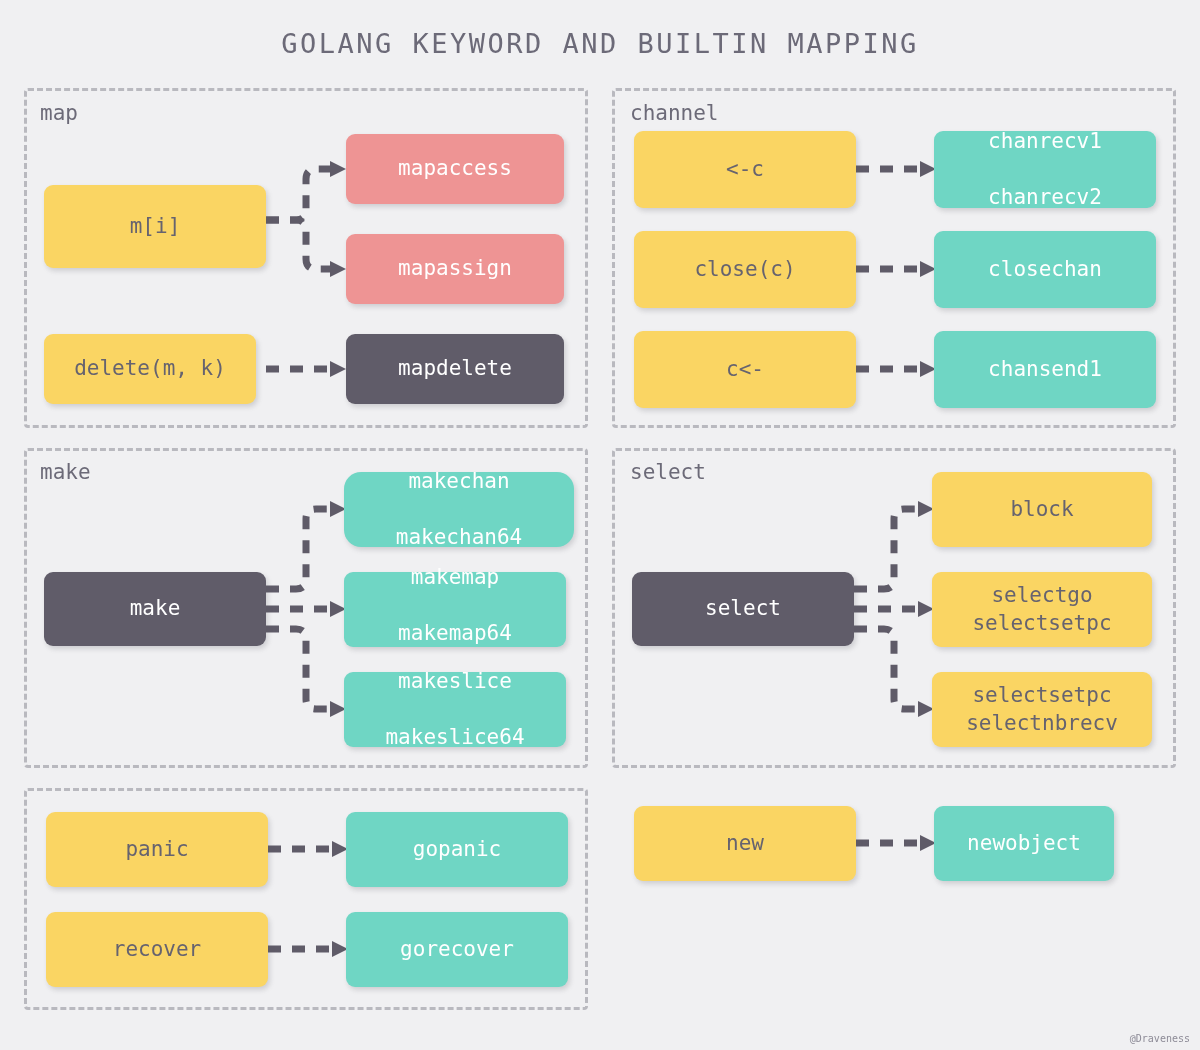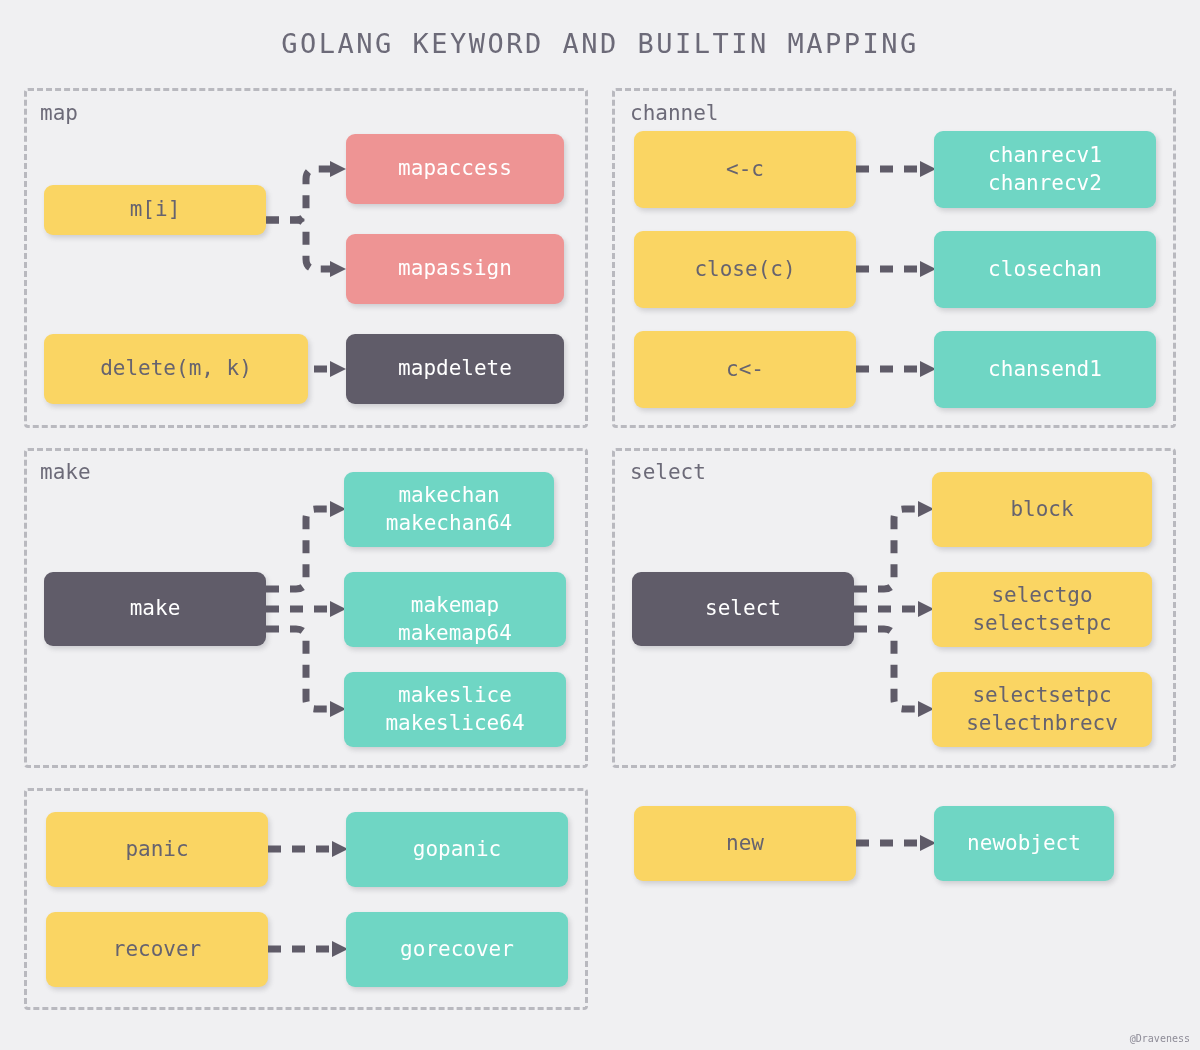--- a/index.html
+++ b/index.html
@@ -63,21 +63,21 @@
     font-family: "DejaVu Sans Mono", monospace;
     font-size: 21px;
     line-height: 1.30;
     box-shadow: 2px 3px 5px rgba(90,90,100,0.22);
     padding: 0 4px;
     white-space: nowrap;
   }
   .node .ln { display: block; }
 
   .node.yellow { background: #fad563; color: #66636f; }
-  .node.teal   { background: #6fd6c4; color: #ffffff; }
+  .node.teal   { background: #6fd6c4; color: #ffffff; gap: 28px; }
   .node.salmon { background: #ee9494; color: #ffffff; }
   .node.dark   { background: #605c69; color: #ffffff; }
 
   
   #wires {
     position: absolute;
     left: 0;
     top: 0;
     width: 1200px;
     height: 1050px;
@@ -165,30 +165,30 @@
     <path d="M268,849 H332"></path>
     <polygon points="332,841 348,849 332,857"></polygon>
 
     <path d="M268,949 H332"></path>
     <polygon points="332,941 348,949 332,957"></polygon>
 
     <path d="M856,843 H920"></path>
     <polygon points="920,835 936,843 920,851"></polygon>
   </svg>
 
-  <div class="node yellow" style="left:44px; top:185px; width:222px; height:50px;">
+  <div class="node yellow" style="left:44px; top:185px; width:222px; height:83px;">
     <span class="ln">m[i]</span>
   </div>
   <div class="node salmon" style="left:346px; top:134px; width:218px; height:70px;">
     <span class="ln">mapaccess</span>
   </div>
   <div class="node salmon" style="left:346px; top:234px; width:218px; height:70px;">
     <span class="ln">mapassign</span>
   </div>
-  <div class="node yellow" style="left:44px; top:334px; width:264px; height:70px;">
+  <div class="node yellow" style="left:44px; top:334px; width:212px; height:70px;">
     <span class="ln">delete(m, k)</span>
   </div>
   <div class="node dark" style="left:346px; top:334px; width:218px; height:70px;">
     <span class="ln">mapdelete</span>
   </div>
 
   <div class="node yellow" style="left:634px; top:131px; width:222px; height:77px;">
     <span class="ln">&lt;-c</span>
   </div>
   <div class="node teal" style="left:934px; top:131px; width:222px; height:77px;">
@@ -204,21 +204,21 @@
   <div class="node yellow" style="left:634px; top:331px; width:222px; height:77px;">
     <span class="ln">c&lt;-</span>
   </div>
   <div class="node teal" style="left:934px; top:331px; width:222px; height:77px;">
     <span class="ln">chansend1</span>
   </div>
 
   <div class="node dark" style="left:44px; top:572px; width:222px; height:74px;">
     <span class="ln">make</span>
   </div>
-  <div class="node teal" style="left:344px; top:472px; width:210px; height:75px;">
+  <div class="node teal" style="left:344px; top:472px; width:230px; height:75px;border-radius:17px;">
     <span class="ln">makechan</span>
     <span class="ln">makechan64</span>
   </div>
   <div class="node teal" style="left:344px; top:572px; width:222px; height:75px;justify-content:flex-end;">
     <span class="ln">makemap</span>
     <span class="ln">makemap64</span>
   </div>
   <div class="node teal" style="left:344px; top:672px; width:222px; height:75px;">
     <span class="ln">makeslice</span>
     <span class="ln">makeslice64</span>

